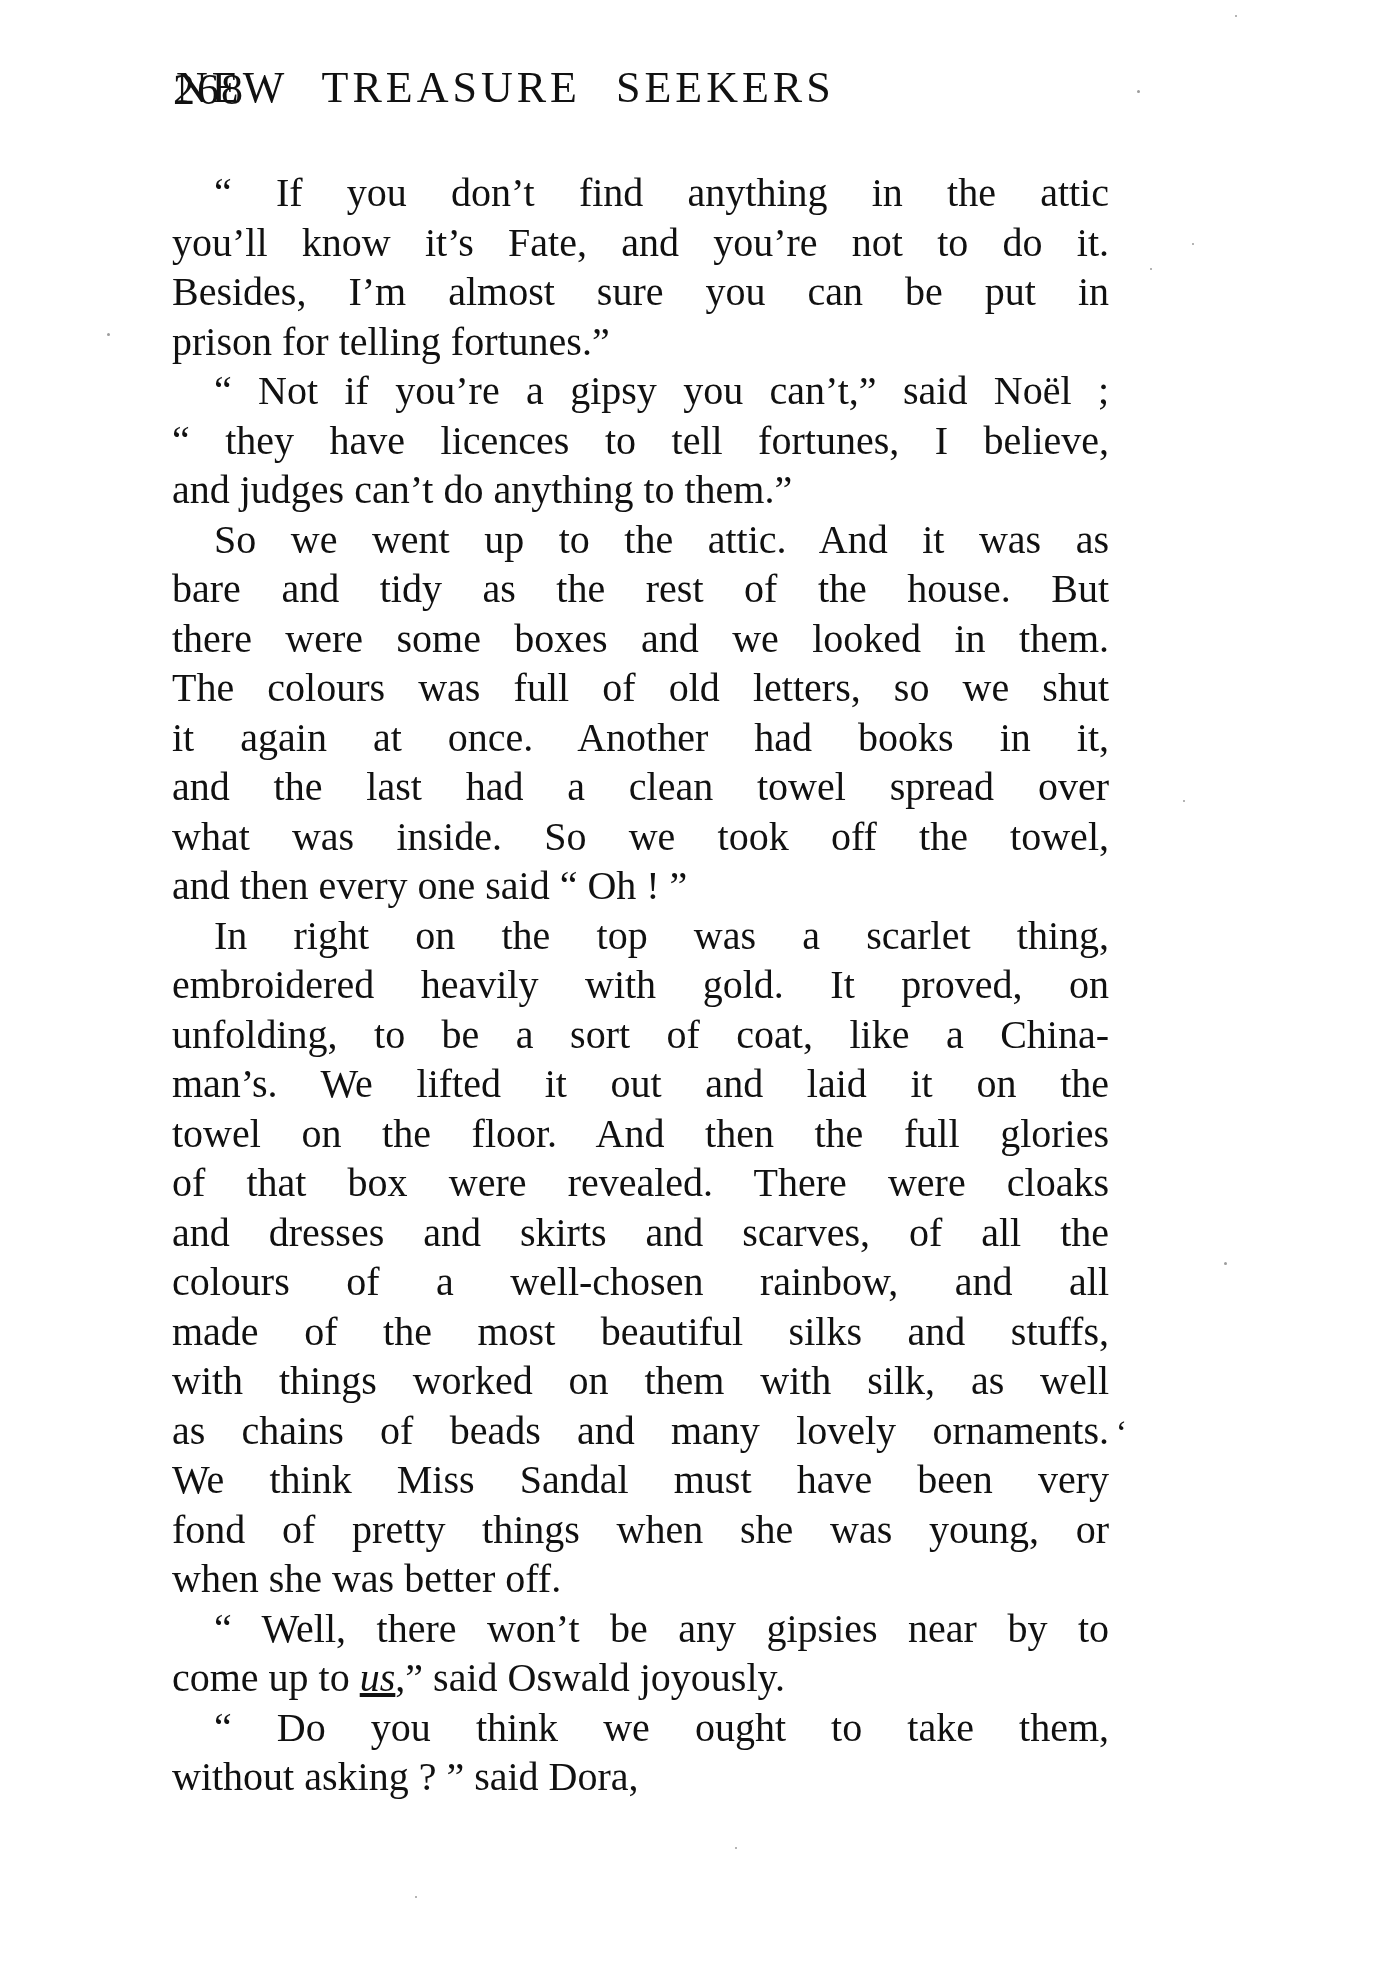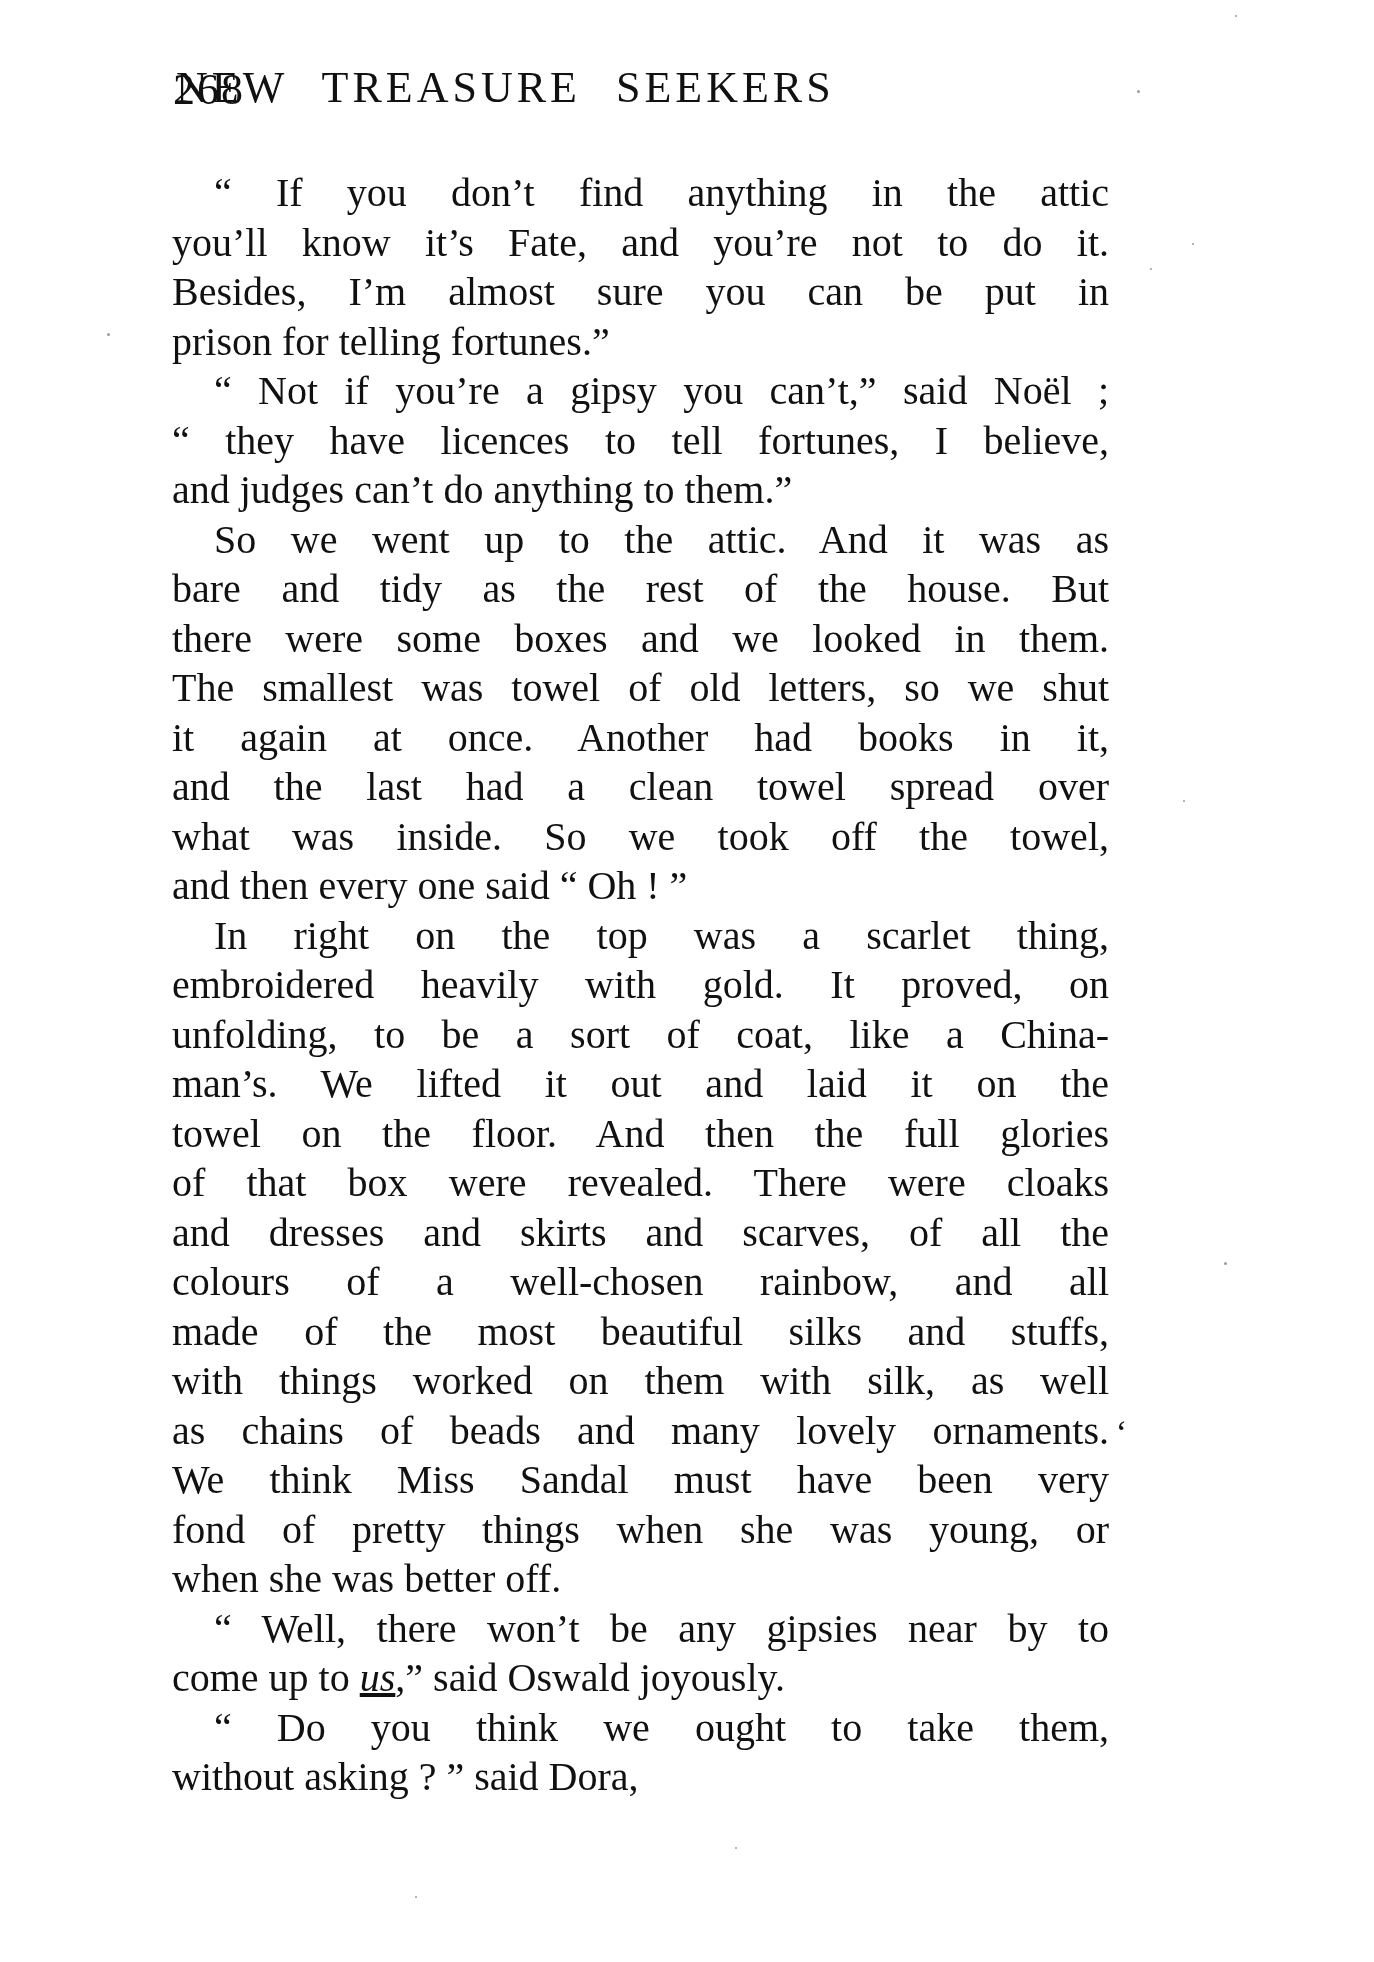--- a/index.html
+++ b/index.html
@@ -87,21 +87,21 @@
     <div class="line indent">“ If you don’t find anything in the attic</div>
     <div class="line">you’ll know it’s Fate, and you’re not to do it.</div>
     <div class="line">Besides, I’m almost sure you can be put in</div>
     <div class="line pl">prison for telling fortunes.”</div>
     <div class="line indent">“ Not if you’re a gipsy you can’t,” said Noël ;</div>
     <div class="line">“ they have licences to tell fortunes, I believe,</div>
     <div class="line pl">and judges can’t do anything to them.”</div>
     <div class="line indent">So we went up to the attic.  And it was as</div>
     <div class="line">bare and tidy as the rest of the house.  But</div>
     <div class="line">there were some boxes and we looked in them.</div>
-    <div class="line">The smallest was towel of old letters, so we shut</div>
+    <div class="line">The colours was full of old letters, so we shut</div>
     <div class="line">it again at once.  Another had books in it,</div>
     <div class="line">and the last had a clean towel spread over</div>
     <div class="line">what was inside.  So we took off the towel,</div>
     <div class="line pl">and then every one said “ Oh ! ”</div>
     <div class="line indent">In right on the top was a scarlet thing,</div>
     <div class="line">embroidered heavily with gold.  It proved, on</div>
     <div class="line">unfolding, to be a sort of coat, like a China-</div>
     <div class="line">man’s.  We lifted it out and laid it on the</div>
     <div class="line">towel on the floor.  And then the full glories</div>
     <div class="line">of that box were revealed.  There were cloaks</div>

